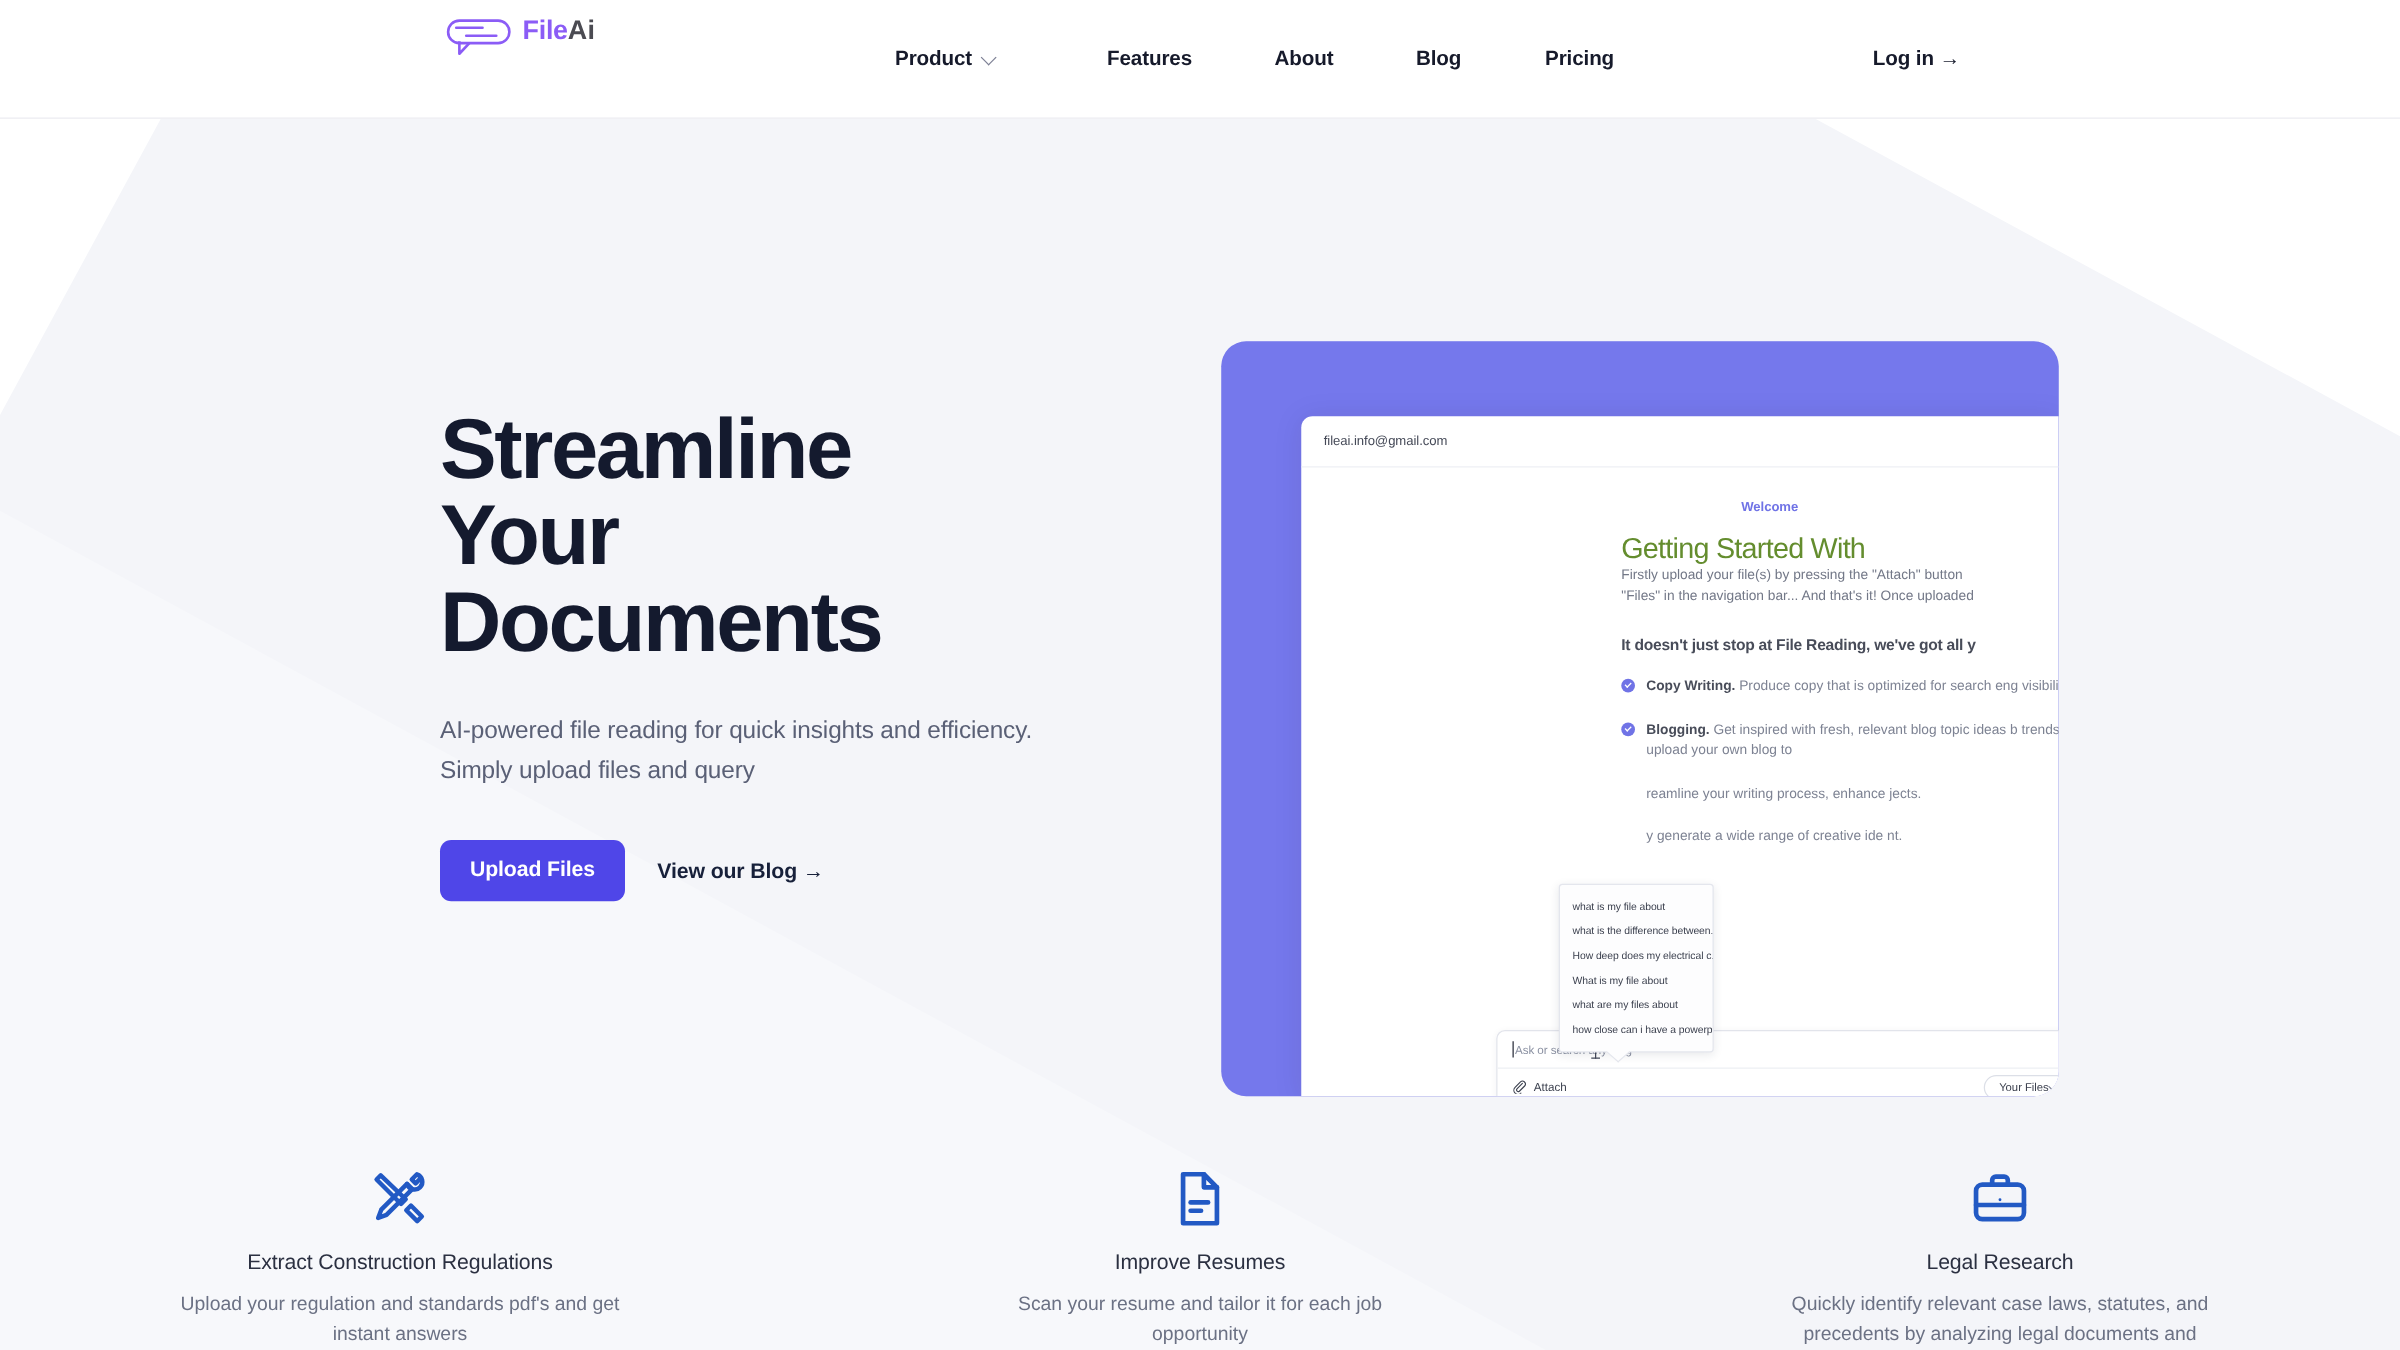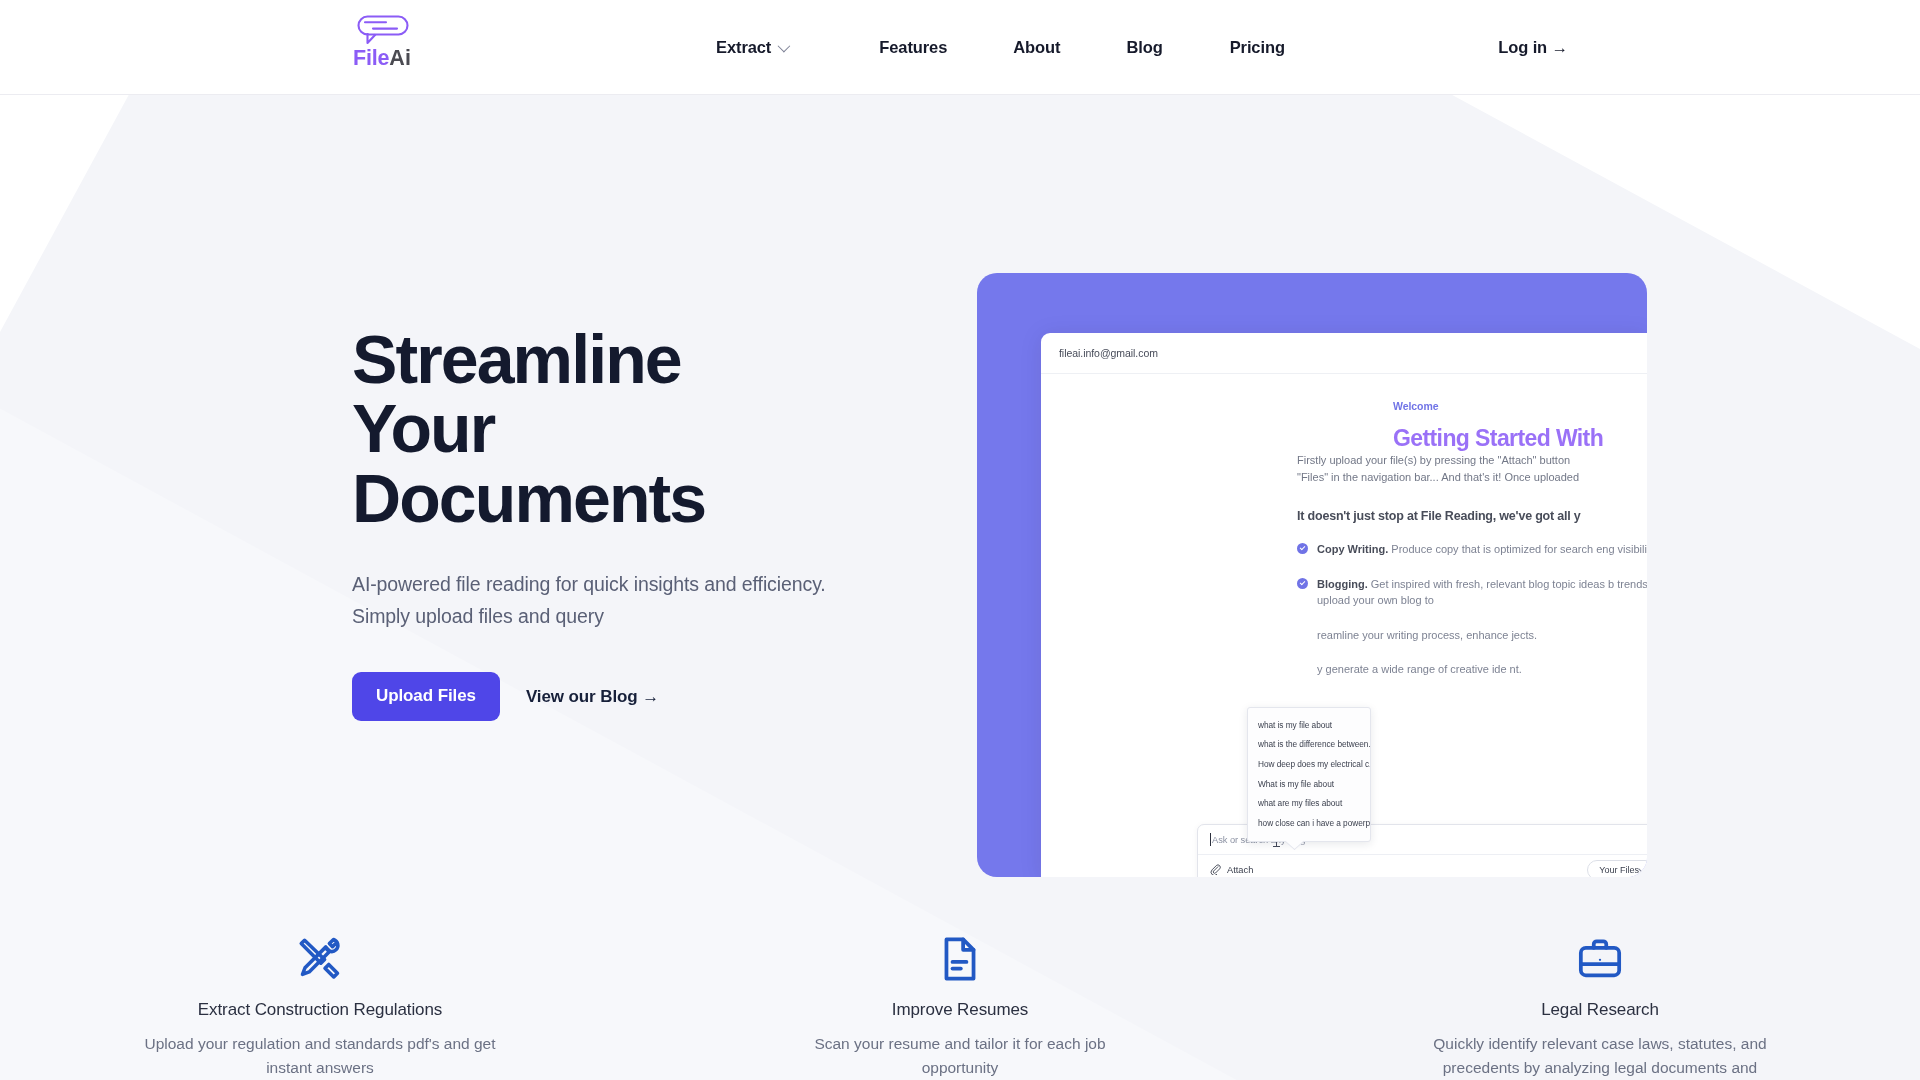--- a/index.html
+++ b/index.html
@@ -55,21 +55,21 @@
     border-bottom: 1px solid #ececf1;
     display: flex;
     align-items: center;
   }
 
   .logo-wrap {
     position: absolute;
     left: 352px;
     top: 14px;
     display: flex;
-    flex-direction: column;
+    flex-direction: row;
     align-items: flex-start;
     gap: 3px;
     cursor: pointer;
   }
   .logo-mark { width: 62px; height: 31px; display: block; }
   .logo-text {
     font-size: 21.5px;
     font-weight: 700;
     letter-spacing: -0.2px;
     line-height: 1;
@@ -249,24 +249,23 @@
   .welcome {
     font-size: 10.5px;
     font-weight: 700;
     color: #5b5fe3;
     letter-spacing: -0.05px;
     text-align: left;
     margin-left: 96px;
   }
   .mock-h1 {
     margin-top: 13px;
-    margin-left: 96px;
     font-size: 23px;
-    font-weight: 700;
-    color: #8b5cf6;
+    font-weight: 400;
+    color: #4d7c0f;
     letter-spacing: -0.6px;
     white-space: nowrap;
   }
   .mock-p {
     width: 520px;
     font-size: 11px;
     line-height: 1.55;
     color: #5e6476;
     white-space: pre-line;
   }
@@ -472,21 +471,21 @@
         <line x1="13" y1="8.2" x2="34" y2="8.2" stroke="#8b5cf6" stroke-width="2.1" stroke-linecap="round"></line>
         <line x1="21" y1="14.6" x2="45" y2="14.6" stroke="#8b5cf6" stroke-width="2.1" stroke-linecap="round"></line>
       </svg>
       <div class="logo-text">
         <span class="logo-file">File</span><span class="logo-ai">Ai</span>
       </div>
     </div>
 
     <nav class="nav">
       <div class="nav-item">
-        <span>Extract</span>
+        <span>Product</span>
         <span class="chev"></span>
       </div>
       <div class="nav-gap-1"></div>
       <div class="nav-item">Features</div>
       <div class="nav-gap-2"></div>
       <div class="nav-item">About</div>
       <div class="nav-gap-3"></div>
       <div class="nav-item">Blog</div>
       <div class="nav-gap-4"></div>
       <div class="nav-item">Pricing</div>

